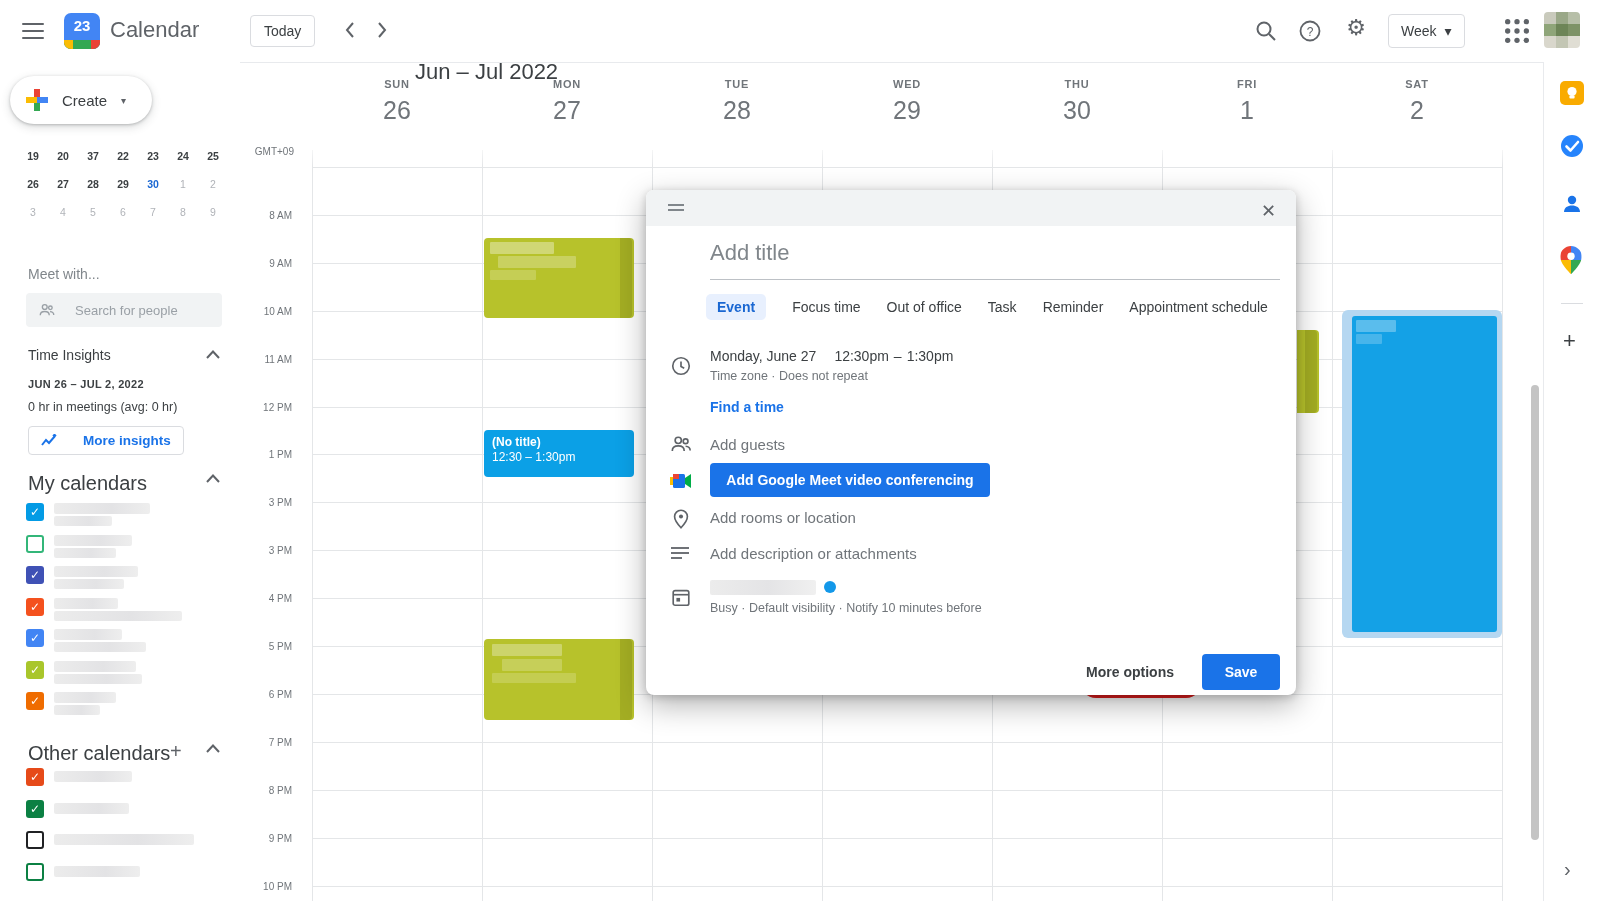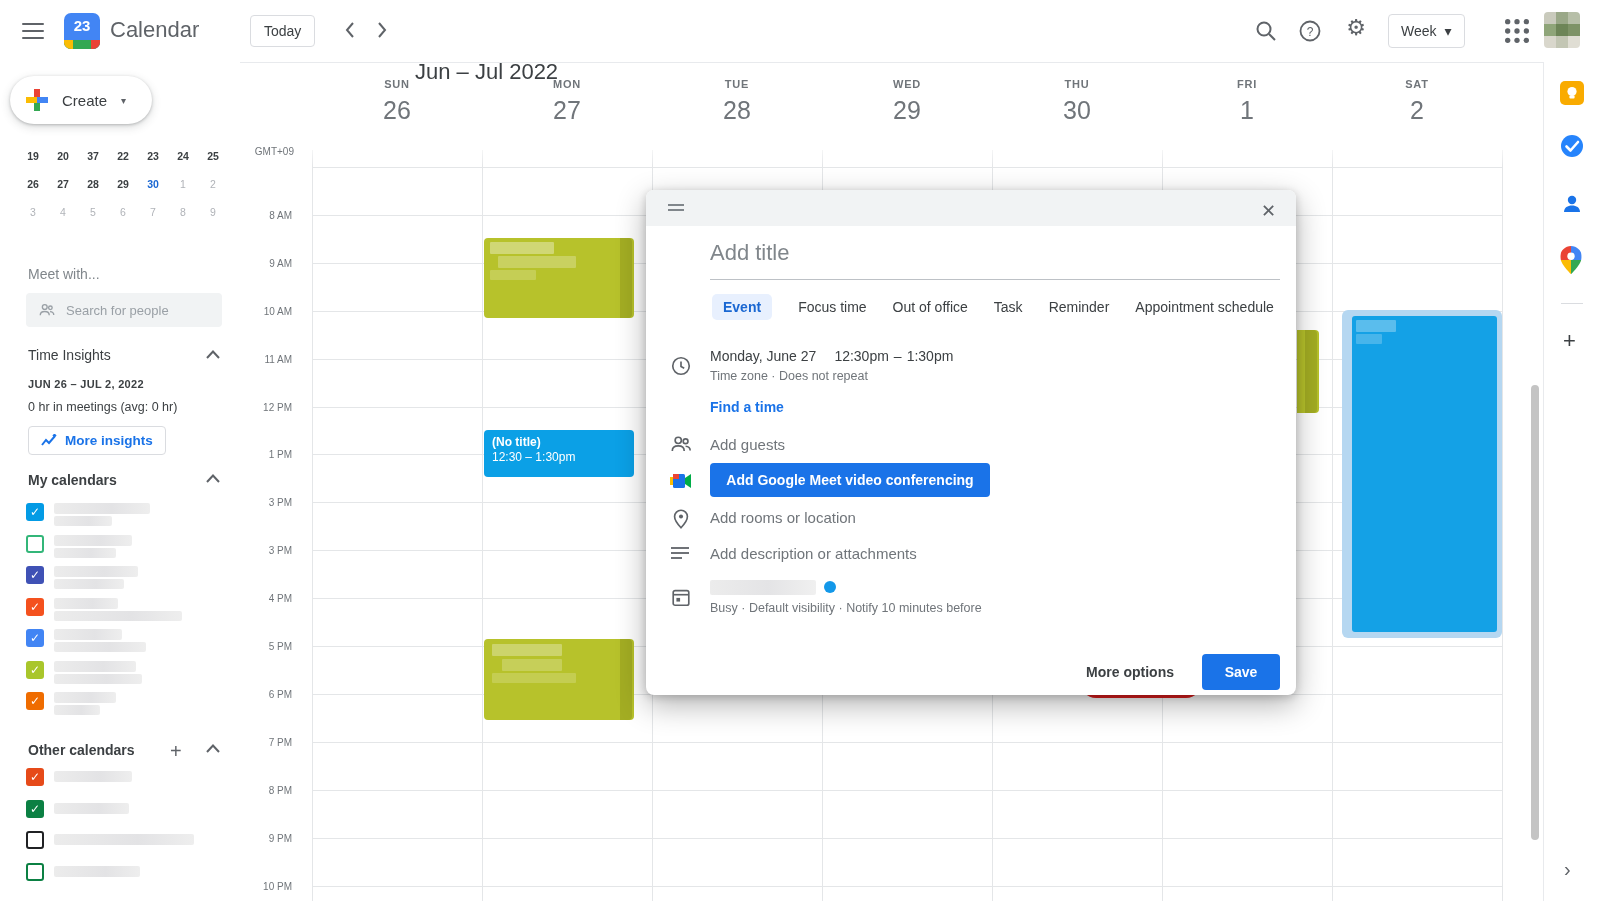--- a/index.html
+++ b/index.html
@@ -30,26 +30,26 @@
   #create-btn .lbl{font-size:15px;color:#3c4043;}
   #create-btn .caret{color:#5f6368;font-size:10px;margin-left:2px;}
   #minical{left:18px;top:142px;width:214px;}
   .mc-row{display:flex;}
   .mc-cell{width:30px;height:28px;line-height:28px;text-align:center;font-size:10.5px;font-weight:bold;color:#3c4043;cursor:pointer;position:relative;}
   .mc-cell.mut{color:#b0b3b8;font-weight:normal;}
   .mc-cell.sel{color:#1a67d2;}
   .mc-cell.sel::before{content:"";position:absolute;left:3px;top:2px;width:24px;height:24px;border-radius:50%;background:#c0d7fb;z-index:-1;}
   #meet-with{left:28px;top:266px;font-size:14px;color:#80868b;}
   #people-search{left:26px;top:293px;width:196px;height:34px;background:#f1f3f4;border-radius:4px;display:flex;align-items:center;gap:10px;padding-left:12px;box-sizing:border-box;cursor:text;}
-  #people-search .ph{font-size:13px;color:#9aa0a6;}
+  #people-search .ph{font-size:13px;color:#9aa0a6;margin-left:9px;}
   #ti-title{left:28px;top:347px;font-size:14px;font-weight:normal;color:#3c4043;}
   #ti-range{left:28px;top:378px;font-size:11px;font-weight:bold;color:#3c4043;letter-spacing:.3px;}
   #ti-summary{left:28px;top:400px;font-size:12.5px;color:#3c4043;}
-  #more-insights{left:28px;top:426px;height:27px;border:1px solid #dadce0;border-radius:4px;background:#fff;display:flex;align-items:center;gap:8px;padding:0 12px;font-size:13.5px;font-weight:bold;color:#1a73e8;cursor:pointer;}
-  .sec-title{font-size:14px;font-weight:bold;color:#3c4043;}
+  #more-insights{left:28px;top:426px;height:27px;border:1px solid #dadce0;border-radius:4px;background:#fff;display:flex;align-items:center;gap:26px;padding:0 12px;font-size:13.5px;font-weight:bold;color:#1a73e8;cursor:pointer;}
+  .sec-title{font-size:20px;font-weight:normal;color:#3c4043;}
   .chev{color:#5f6368;}
   #myc-title{left:28px;top:472px;} #myc-chev{left:206px;top:474px;}
   #oc-title{left:28px;top:742px;} #oc-plus{left:170px;top:740px;font-size:20px;color:#5f6368;cursor:pointer;} #oc-chev{left:206px;top:744px;}
   .cal-row{position:absolute;left:26px;width:200px;height:20px;cursor:pointer;}
   .cal-cb{position:absolute;left:0;top:0;width:18px;height:18px;border-radius:3px;box-sizing:border-box;color:#fff;font-size:12px;font-weight:bold;text-align:center;line-height:18px;}
   .blur-strip{position:absolute;background:linear-gradient(90deg,#ececec,#e3e3e5 60%,#eee);border-radius:2px;height:11px;}
   
   #gridline-top{left:240px;top:62px;width:1303px;height:1px;background:#e8eaed;}
   .day-cell{width:170px;text-align:center;}
   .day-name{font-size:11px;font-weight:bold;letter-spacing:.8px;color:#70757a;}
@@ -79,21 +79,21 @@
   #rb-plus{left:1563px;top:328px;font-size:22px;color:#3c4043;cursor:pointer;}
   #rb-expand{left:1564px;top:858px;font-size:20px;color:#5f6368;cursor:pointer;}
   
   #dialog{left:646px;top:190px;width:650px;height:505px;background:#fff;border-radius:8px;box-shadow:0 10px 30px rgba(0,0,0,.3),0 2px 8px rgba(0,0,0,.18);z-index:40;}
   #dlg-header{position:absolute;left:0;top:0;right:0;height:36px;background:#f1f3f4;border-radius:8px 8px 0 0;cursor:move;}
   #dlg-handle{position:absolute;left:22px;top:14px;width:16px;}
   #dlg-handle span{display:block;height:2px;background:#80868b;margin-bottom:3px;}
   #dlg-close{position:absolute;right:16px;top:6px;font-size:18px;color:#5f6368;cursor:pointer;padding:4px;}
   #dlg-title{position:absolute;left:64px;top:50px;font-size:22px;color:#80868b;cursor:text;}
   #dlg-title-line{position:absolute;left:64px;top:89px;right:16px;height:1px;background:#bdc1c6;}
-  #dlg-tabs{position:absolute;left:66px;top:104px;display:flex;align-items:center;gap:26px;}
+  #dlg-tabs{position:absolute;left:60px;top:104px;display:flex;align-items:center;gap:26px;}
   .dlg-tab{font-size:14px;color:#3c4043;cursor:pointer;white-space:nowrap;}
   .dlg-tab.sel{color:#1a67d2;font-weight:bold;background:#e8f0fe;padding:5px 11px;border-radius:5px;}
   #dlg-dt{position:absolute;left:64px;top:158px;display:flex;gap:18px;font-size:14px;color:#3c4043;cursor:pointer;}
   #dlg-dt .times{display:flex;gap:5px;}
   #dlg-recur{position:absolute;left:64px;top:179px;font-size:12.5px;color:#70757a;}
   #dlg-find{position:absolute;left:64px;top:209px;font-size:14px;font-weight:bold;color:#1a73e8;cursor:pointer;}
   #dlg-guests{position:absolute;left:64px;top:246px;font-size:15px;color:#70757a;cursor:text;}
   #dlg-meet-btn{position:absolute;left:64px;top:273px;width:280px;height:34px;background:#1a73e8;color:#fff;border-radius:4px;font-size:14px;font-weight:bold;text-align:center;line-height:34px;cursor:pointer;}
   #dlg-rooms{position:absolute;left:64px;top:319px;font-size:15px;color:#70757a;cursor:text;}
   #dlg-desc{position:absolute;left:64px;top:355px;font-size:15px;color:#70757a;cursor:text;}

